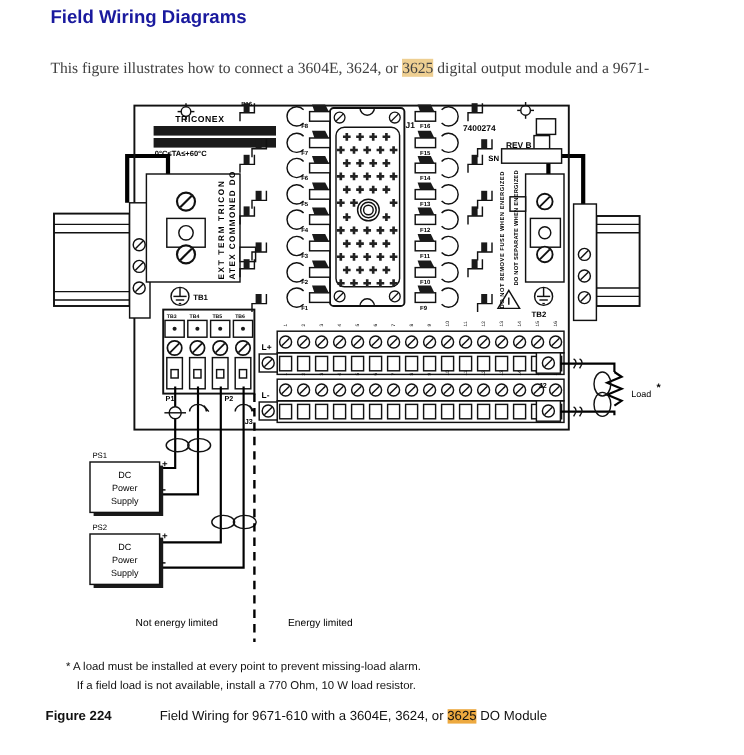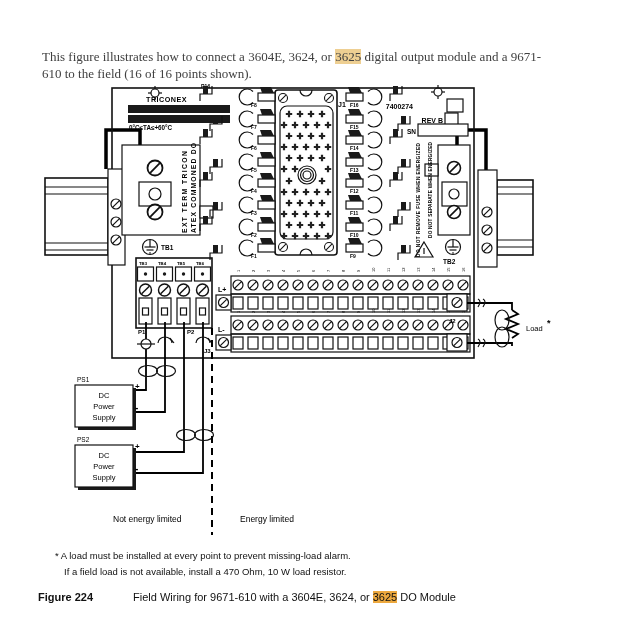--- a/index.html
+++ b/index.html
@@ -25,22 +25,23 @@
   svg .filld{fill:#1a1a1a;stroke:none;}
   svg .dash{stroke:#000;stroke-width:2;stroke-dasharray:7 5;fill:none;}
   svg text{fill:#000;font-family:"Liberation Sans",sans-serif;}
   svg .b{font-weight:bold;}
 </style>
 </head>
 <body>
 
 <div class="page">
 
-
-  <p class="intro"><span>This figure illustrates how to connect a 3604E, 3624, or </span><span class="hl-body">3625</span><span> digital output module and a 9671-</span><br><span>610 to the field (16 of 16 points shown).</span></p>
+  <div class="title">Field Wiring Diagrams</div>
+
+  <p class="intro"><span>This figure illustrates how to connect a 3604E, 3624, or </span><span class="hl-body">3625</span><span> digital output module and a 9671-</span><br></p>
 
   <div class="diagram-wrap">
   <svg width="620" height="470" viewBox="0 0 620 470">
     <defs>
       <g id="scr">
             <circle r="5" class="fillw"></circle>
             <line x1="-3.2" y1="3.2" x2="3.2" y2="-3.2" class="ln"></line>
           </g>
       <path id="pin" d="M-3.2,-1.1 H-1.1 V-3.2 H1.1 V-1.1 H3.2 V1.1 H1.1 V3.2 H-1.1 V1.1 H-3.2 Z" fill="#222"></path>
       <g id="fuse">
@@ -445,19 +446,19 @@
       <text x="135" y="369" font-size="8" class="b">+</text>
       <text x="135" y="392" font-size="10" class="b">-</text>
     </g>
 
     <text x="113" y="442" font-size="8.5">Not energy limited</text>
     <text x="240" y="442" font-size="8.5">Energy limited</text>
   </svg>
   </div>
 
   <div class="fn" style="left:55px;top:550px;text-align:right;">* A load must be installed at every point to prevent missing-load alarm.</div>
-  <div class="fn" style="left:64px;top:566px;">If a field load is not available, install a 470 Ohm, 10 W load resistor.</div>
+  <div class="fn" style="left:64px;top:566px;">If a field load is not available, install a 770 Ohm, 10 W load resistor.</div>
 
   <div class="cap">
     <span class="lbl">Figure 224</span><span class="txt"><span>Field Wiring for 9671-610 with a 3604E, 3624, or </span><span class="hl-cap">3625</span><span> DO Module</span></span>
   </div>
 
 </div>
 
 </body></html>

